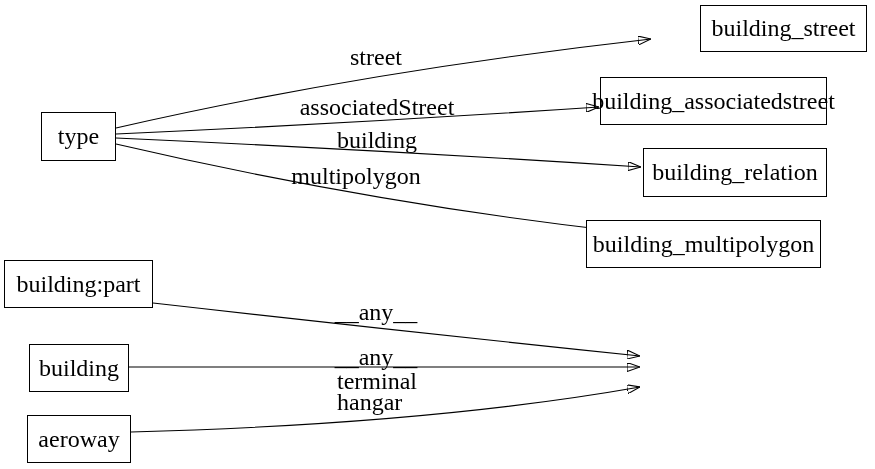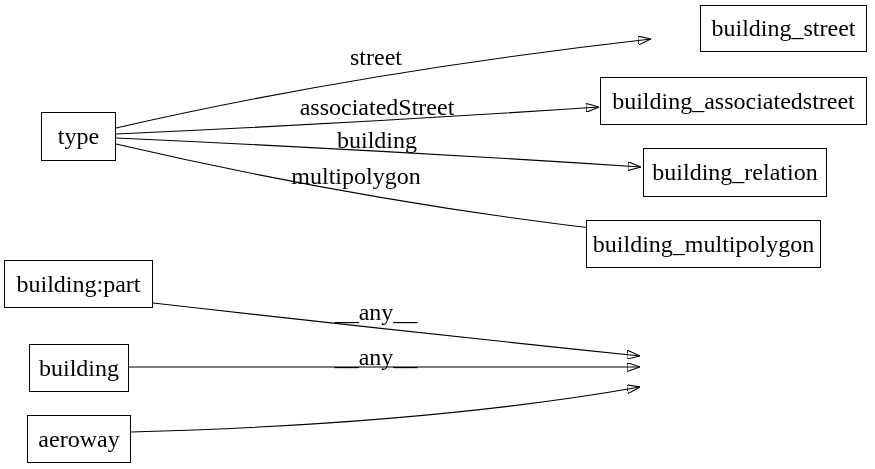--- a/index.html
+++ b/index.html
@@ -63,21 +63,21 @@
     <path d="M116,144 Q370,203 616,231" marker-end="url(#arrow)"></path>
     <path d="M153,303 Q400,331 640,356" marker-end="url(#arrow)"></path>
     <path d="M129,367 L640,367" marker-end="url(#arrow)"></path>
     <path d="M131,432 Q430,424 640,387" marker-end="url(#arrow)"></path>
   </svg>
 
   <div class="node" style="left:41px;  top:112px; width:75px;  height:49px;">type</div>
 
   <div class="node" style="left:652px; top:5px;   width:167px; height:47px;margin-left:48px;">building_street</div>
 
-  <div class="node" style="left:600px; top:77px;  width:267px; height:48px;">building_associatedstreet</div>
+  <div class="node" style="left:600px; top:77px;  width:227px; height:48px;">building_associatedstreet</div>
 
   <div class="node" style="left:643px; top:148px; width:184px; height:49px;">building_relation</div>
 
   <div class="node" style="left:586px; top:220px; width:235px; height:48px;">building_multipolygon</div>
 
   <div class="node" style="left:4px;   top:260px; width:149px; height:48px;">building:part</div>
 
   <div class="node" style="left:29px;  top:344px; width:100px; height:48px;">building</div>
 
   <div class="node" style="left:27px;  top:415px; width:104px; height:48px;text-align:right;">aeroway</div>
@@ -88,14 +88,16 @@
   <div class="edge-label" style="left:377px; top:107px;">associatedStreet</div>
 
   <div class="edge-label" style="left:377px; top:140px;">building</div>
 
   <div class="edge-label" style="left:356px; top:176px;">multipolygon</div>
 
   <div class="edge-label" style="left:376px; top:312px;">__any__</div>
 
   <div class="edge-label" style="left:376px; top:357px;">__any__</div>
 
+  <div class="edge-label" style="left:377px; top:392px;">terminal
+hangar</div>
 
 </div>
 
 </body></html>

